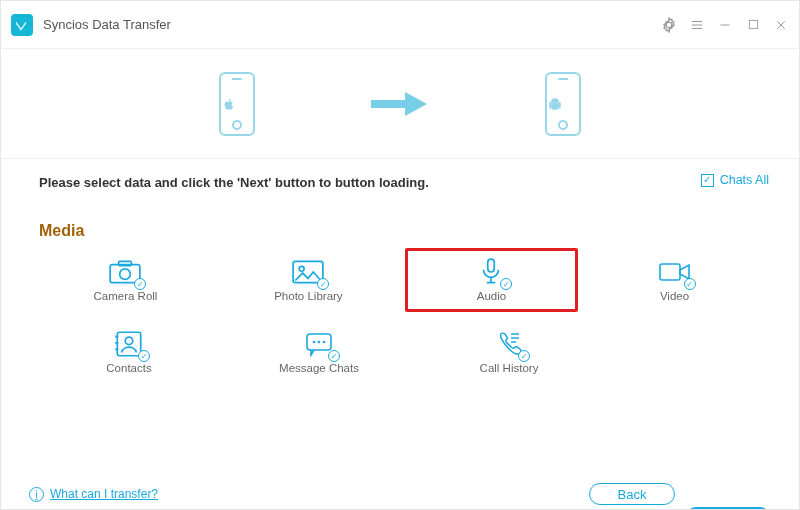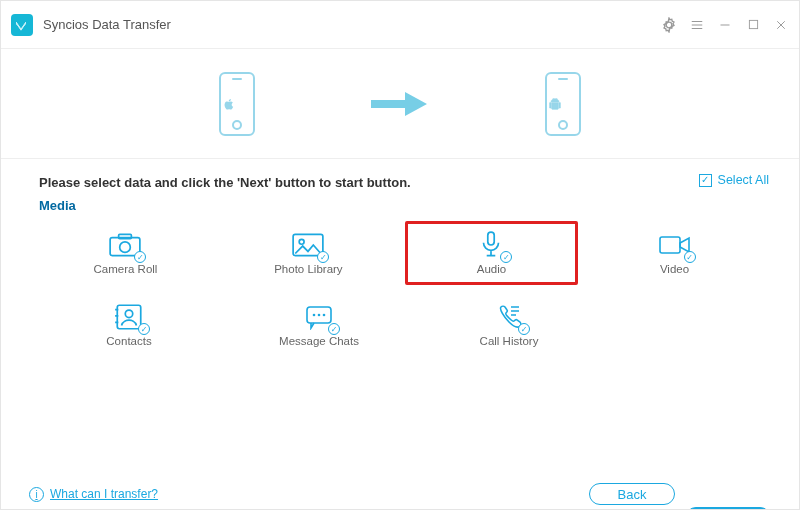--- a/index.html
+++ b/index.html
@@ -100,24 +100,24 @@
     cursor:pointer;
     display:flex; align-items:center; gap:6px;
   }
   .chkbox {
     width:13px; height:13px;
     border:1.5px solid #1ba8e0;
     display:flex; align-items:center; justify-content:center;
     font-size:10px; color:#1ba8e0; line-height:1;
   }
   .section-label {
-    font-size: 13px;
+    font-size: 16px;
     font-weight:600;
-    color:#0369a1;
-    margin-top: 8px;
+    color:#a16207;
+    margin-top: 32px;
   }
   .grid {
     display:flex;
     gap: 10px;
     margin-top: 8px;
   }
   .item {
     width: 180px;
     height: 64px;
     display:flex;
@@ -233,24 +233,24 @@
   <div class="phone">
     <div class="os">
       <svg viewBox="0 0 24 24" width="16" height="16">
           <path fill="#97d6ea" d="M6 9c0-3 2.7-5 6-5s6 2 6 5H6zm-2 1h2v8H4zm14 0h2v8h-2zM7 10h10v9c0 .5-.5 1-1 1H8c-.5 0-1-.5-1-1zM9 3l1 2m5-2l-1 2" stroke="#97d6ea" stroke-width="1"></path>
         </svg>
     </div>
   </div>
 </div>
 
 <div class="content">
-  <div class="instruction">Please select data and click the 'Next' button to start button.</div>
+  <div class="instruction">Please select data and click the 'Next' button to button loading.</div>
   <div class="select-all">
     <span class="chkbox">✓</span>
-    <span>Select All</span>
+    <span>Chats All</span>
   </div>
 
   <div class="section-label">Media</div>
   <div class="grid">
     <div class="item">
       <div class="ic" style="position:relative">
         <svg viewBox="0 0 32 24" width="34" height="26">
             <rect x="2" y="5" width="28" height="17" rx="2" fill="none" stroke="#1ba8e0" stroke-width="1.6"></rect>
             <rect x="10" y="2" width="12" height="4" rx="1" fill="none" stroke="#1ba8e0" stroke-width="1.6"></rect>
             <circle cx="16" cy="14" r="5" fill="none" stroke="#1ba8e0" stroke-width="1.6"></circle>

